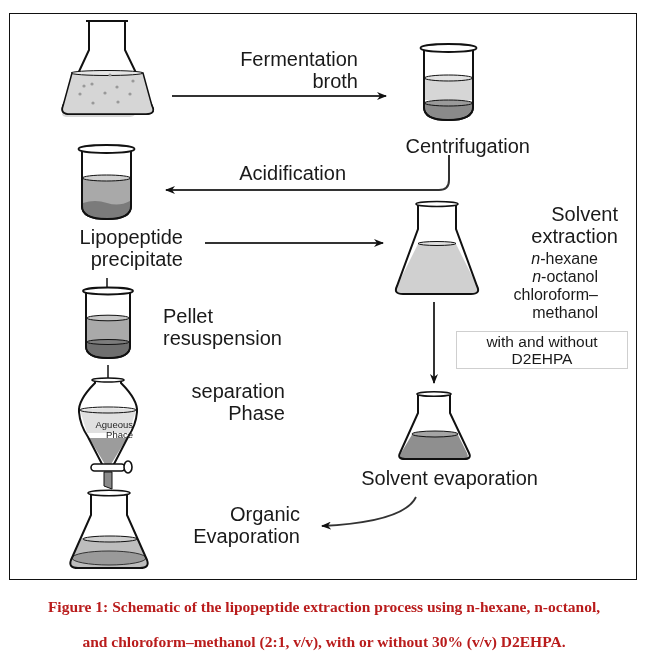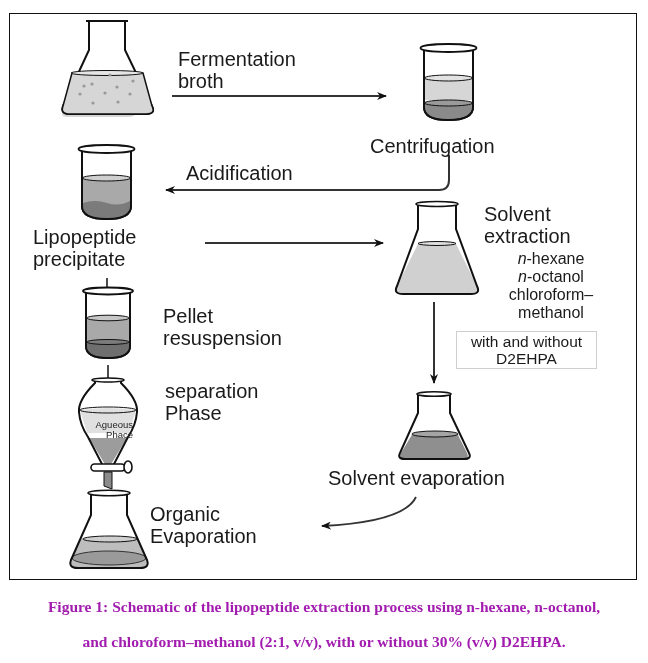--- a/index.html
+++ b/index.html
@@ -1,25 +1,25 @@
 <!DOCTYPE html>
 <html><head>
 <meta charset="utf-8">
 <style>
   html, body { margin:0; padding:0; background:#ffffff; }
   body { width:648px; height:663px; position:relative; overflow:hidden; font-family:"Liberation Sans", sans-serif; color:#1a1a1a; }
   .frame { position:absolute; left:9px; top:13px; width:628px; height:567px; border:1.5px solid #111; box-sizing:border-box; }
   svg.diagram { position:absolute; left:0; top:0; width:648px; height:600px; }
-  .lbl { position:absolute; font-family:"Liberation Sans", sans-serif; font-size:20px; line-height:22px; color:#1a1a1a; text-align:left; white-space:nowrap; }
+  .lbl { position:absolute; font-family:"Liberation Sans", sans-serif; font-size:20px; line-height:22px; color:#1a1a1a; text-align:right; white-space:nowrap; }
   .lbl.left { text-align:left; }
   .sub { position:absolute; font-family:"Liberation Sans", sans-serif; font-size:16px; line-height:18px; color:#1a1a1a; text-align:center; white-space:nowrap; }
   .sub i { font-style:italic; }
-  .note { position:absolute; left:456px; top:331px; width:141px; height:38px; border:1px solid #cfcfcf; box-sizing:border-box; font-size:15.5px; line-height:17px; text-align:center; color:#1a1a1a; padding-top:1px; }
+  .note { position:absolute; left:456px; top:331px; width:172px; height:38px; border:1px solid #cfcfcf; box-sizing:border-box; font-size:15.5px; line-height:17px; text-align:center; color:#1a1a1a; padding-top:1px; }
   .tiny { position:absolute; font-size:9.5px; line-height:10px; text-align:right; color:#222; white-space:nowrap; }
-  .caption { position:absolute; left:0; width:648px; text-align:center; font-family:"Liberation Serif", serif; font-weight:bold; font-size:15.5px; color:#a21caf; white-space:nowrap; }
+  .caption { position:absolute; left:0; width:648px; text-align:center; font-family:"Liberation Serif", serif; font-weight:bold; font-size:15.5px; color:#b91c1c; white-space:nowrap; }
 </style>
 </head>
 <body>
 
 <div class="frame"></div>
 
 <svg class="diagram" viewBox="0 0 648 600" xmlns="http://www.w3.org/2000/svg">
   <defs>
     <marker id="ah" markerWidth="10" markerHeight="8" refX="9" refY="4" orient="auto" markerUnits="userSpaceOnUse">
       <path d="M0,0 L10,4 L0,8 L3,4 Z" fill="#111"></path>
@@ -132,21 +132,21 @@
 <div class="lbl" style="left:370px; top:127px; width:160px;margin-top:8px;">Centrifugation</div>
 <div class="lbl" style="left:186px; top:162px; width:160px;">Acidification</div>
 <div class="lbl" style="left:33px; top:226px; width:150px;">
   <div>Lipopeptide</div>
   <div>precipitate</div>
 </div>
 <div class="lbl" style="left:484px; top:203px; width:134px; line-height:22px;">
   <div>Solvent</div>
   <div>extraction</div>
 </div>
-<div class="sub" style="left:484px; top:250px; width:134px;">
+<div class="sub" style="left:464px; top:250px; width:134px;text-align:right;">
   <div><i>n</i><span>-hexane</span></div>
   <div><i>n</i><span>-octanol</span></div>
   <div>chloroform–</div>
   <div>methanol</div>
 </div>
 <div class="note">
   <div>with and without</div>
   <div>D2EHPA</div>
 </div>
 <div class="lbl left" style="left:163px; top:305px;">

